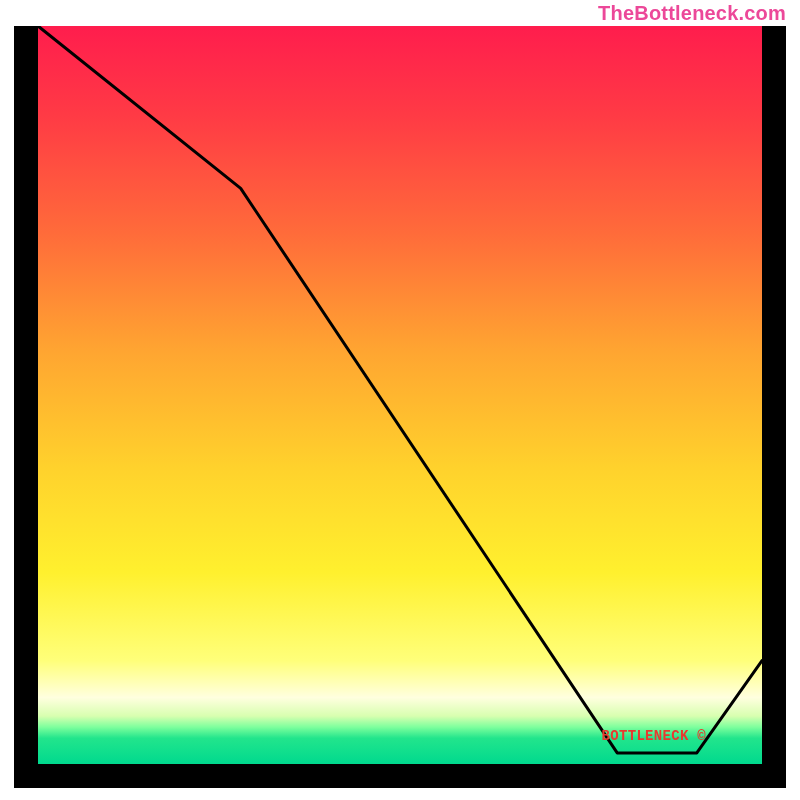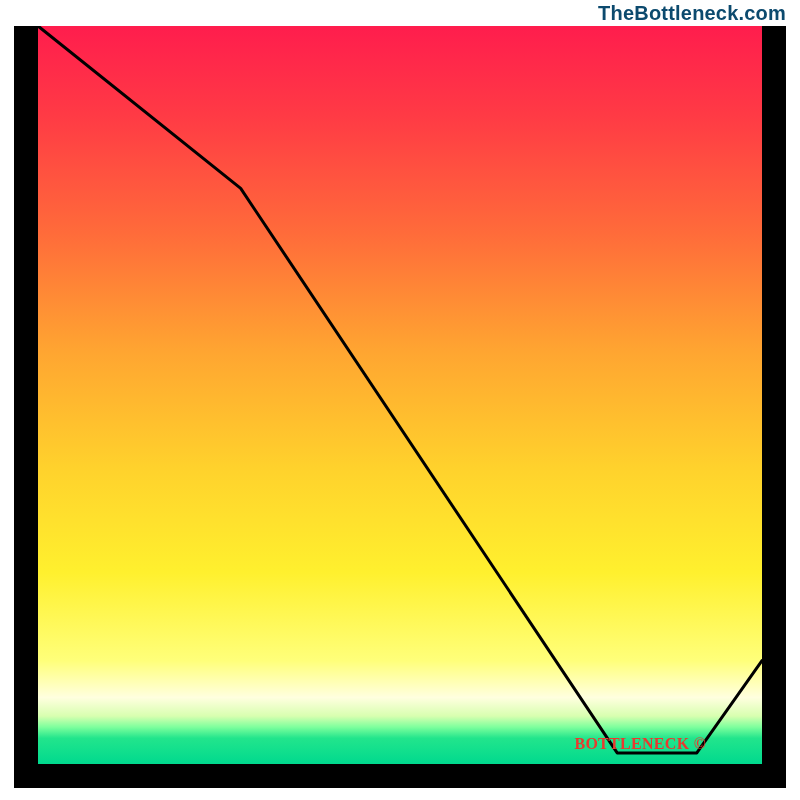--- a/index.html
+++ b/index.html
@@ -14,21 +14,21 @@
     position: relative;
     width: 800px;
     height: 800px;
   }
   .attribution {
     position: absolute;
     top: 2px;
     right: 14px;
     font-size: 20px;
     font-weight: 600;
-    color: #0c4a6e;
+    color: #ec4899;
     letter-spacing: 0.2px;
     margin-left: 47px;
   }
   .plot-outer {
     position: absolute;
     left: 14px;
     top: 26px;
     width: 772px;
     height: 762px;
     background: #000000;
@@ -55,27 +55,27 @@
       #ffff7a 86%,
       #ffffdf 91%,
       #d8ffb0 93.5%,
       #7dff9d 95%,
       #22e58c 96.5%,
       #00d98e 100%
     );
   }
   .watermark {
     position: absolute;
-    bottom: 11px;
+    bottom: 20px;
     right: 56px;
-    font-size: 16px;
+    font-size: 14px;
     font-weight: 700;
     color: #e83a2f;
     letter-spacing: 0.3px;
-    font-family: Liberation Serif, serif;
+    font-family: Liberation Mono, monospace;
   }
   svg.curve {
     position: absolute;
     inset: 0;
     width: 100%;
     height: 100%;
   }
 </style>
 </head>
 <body>

